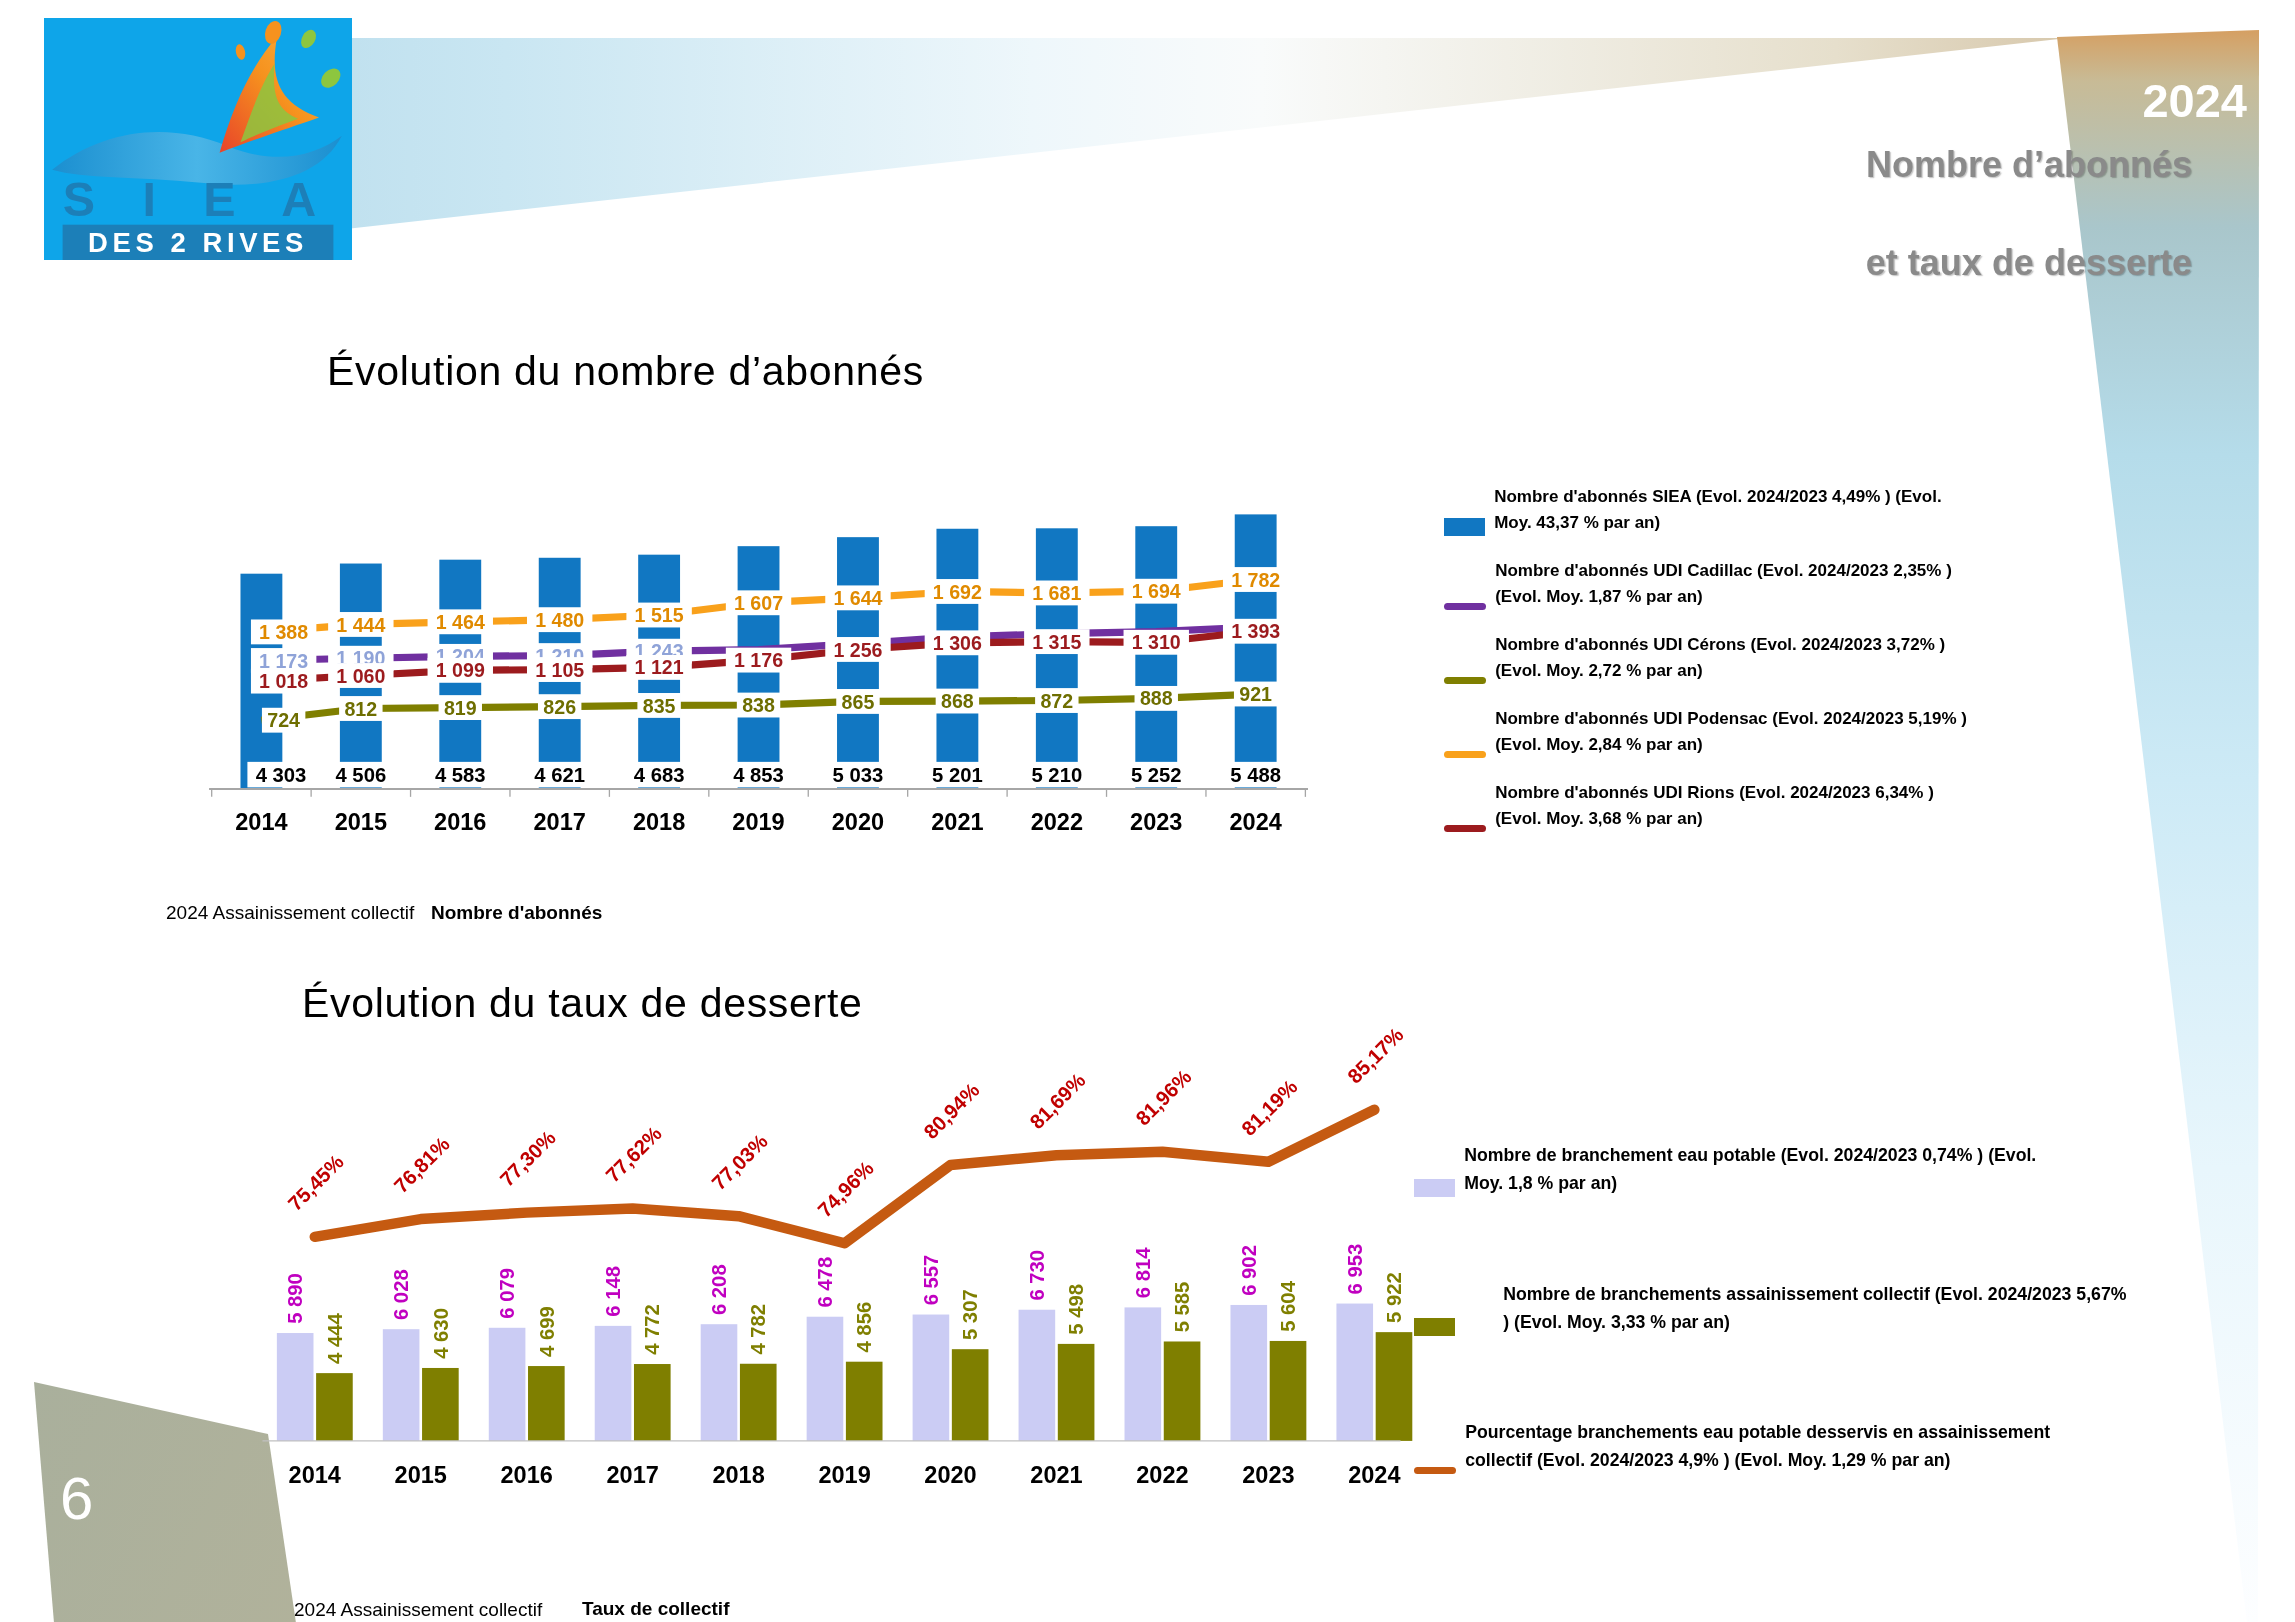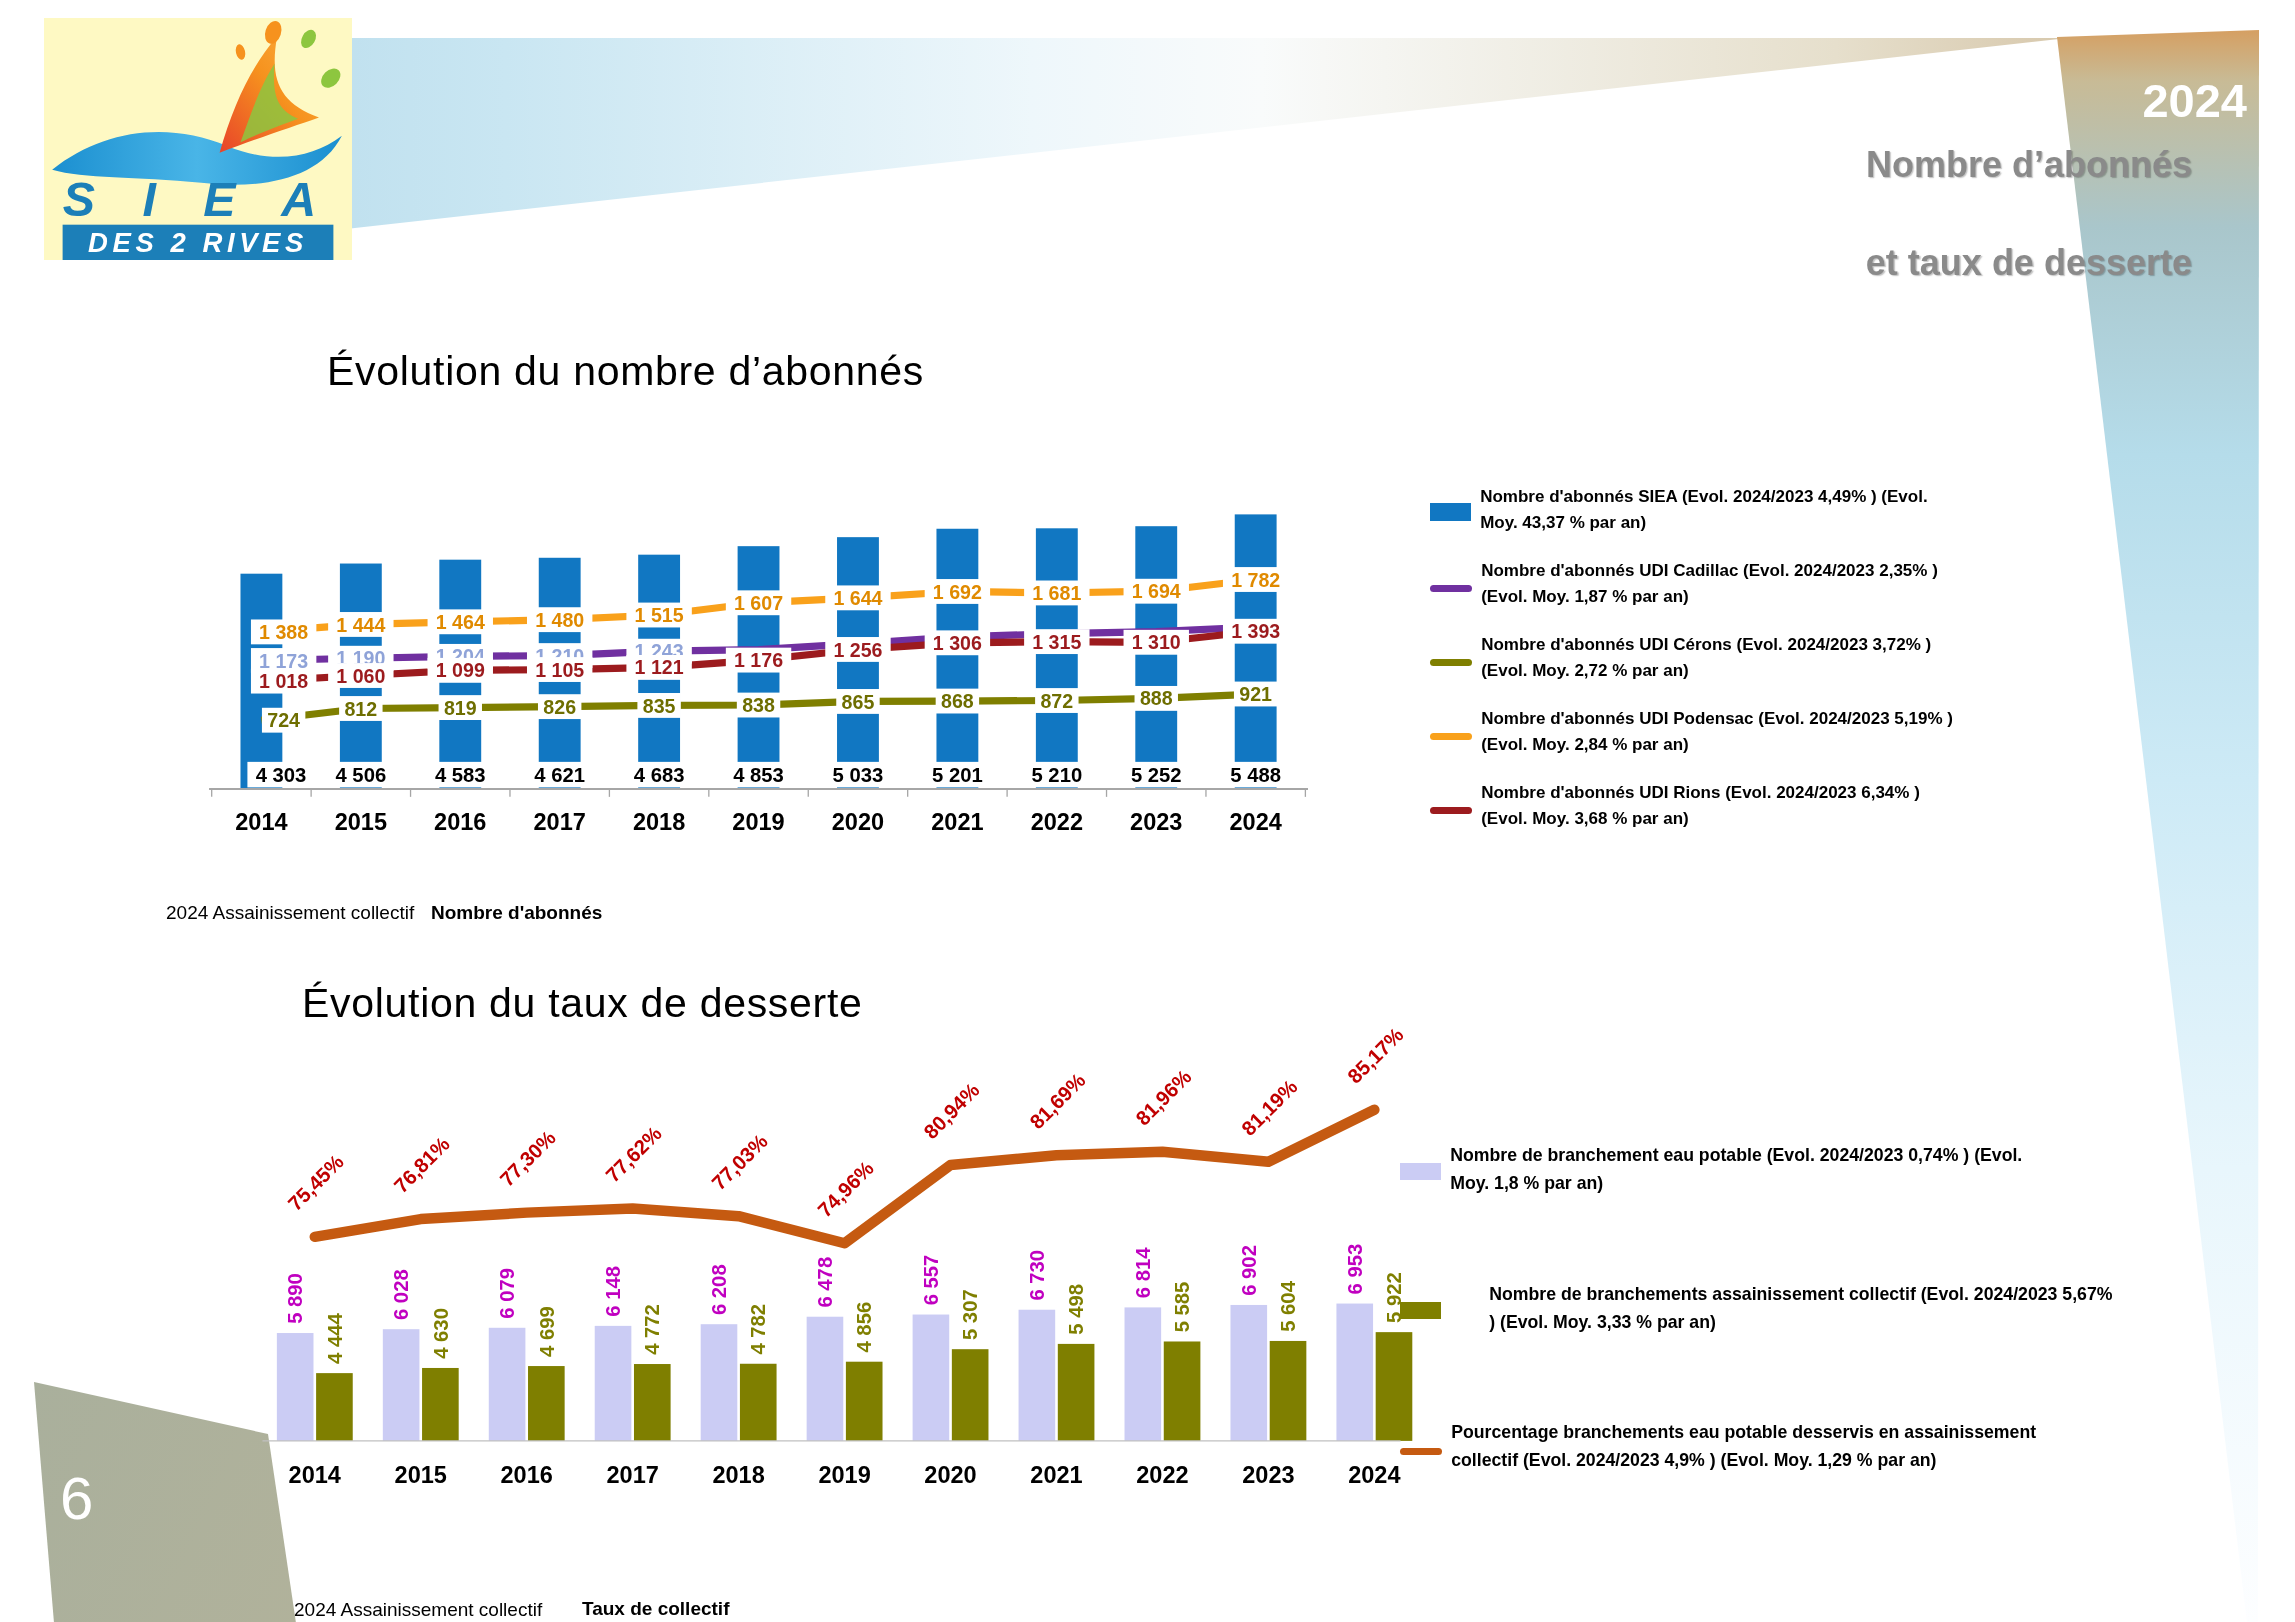--- a/index.html
+++ b/index.html
@@ -26,29 +26,29 @@
   .heading{position:absolute;font-size:41px;color:#000;letter-spacing:0.7px;}
   .h1{top:348px;left:327px;}
   .h2{top:980px;left:302px;}
 
   .footer-text{position:absolute;font-size:19px;color:#000;margin-top:40px;}
   .footer-bold{font-weight:bold;}
 
   svg text{font-family:"Liberation Sans",sans-serif;}
 
   .legend{position:absolute;}
-  .legend-item{position:absolute;left:0;display:flex;align-items:center;}
+  .legend-item{position:absolute;left:14px;display:flex;align-items:flex-end;}
   .legend .swatch{flex:0 0 auto;margin-right:9.2px;}
   .legend .swatch.bar{width:41px;height:17.7px;margin-top:3.9px;}
   .legend .swatch.line{width:42px;height:7.2px;border-radius:3.9px;margin-top:9.2px;}
   .legend1 .txt{font-size:17px;font-weight:bold;line-height:26px;color:#000;}
   .legend2 .txt{font-size:17.7px;font-weight:bold;line-height:27.5px;color:#000;}
 
   
-  .logo{position:absolute;top:18.3px;left:44px;width:308px;height:242px;background:#fef9c3;font-style:italic;}
+  .logo{position:absolute;top:18.3px;left:44px;width:308px;height:242px;background:#0ea5e9;}
 </style>
 </head>
 <body>
 
 <div class="slide">
 
   <div class="band"></div>
   <div class="wedge"></div>
   <div class="corner"></div>
 

